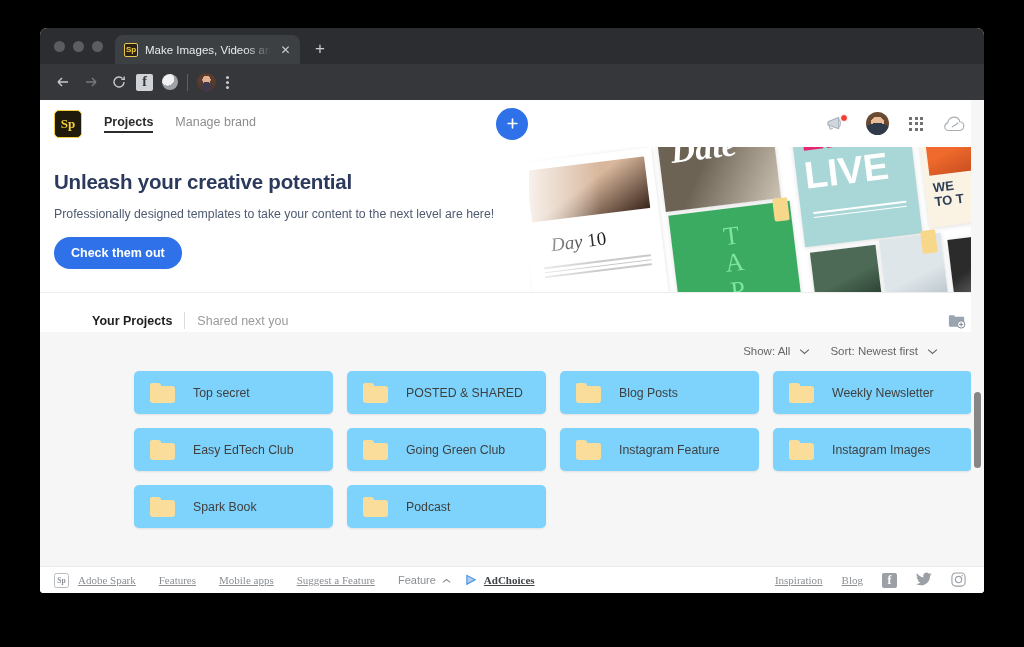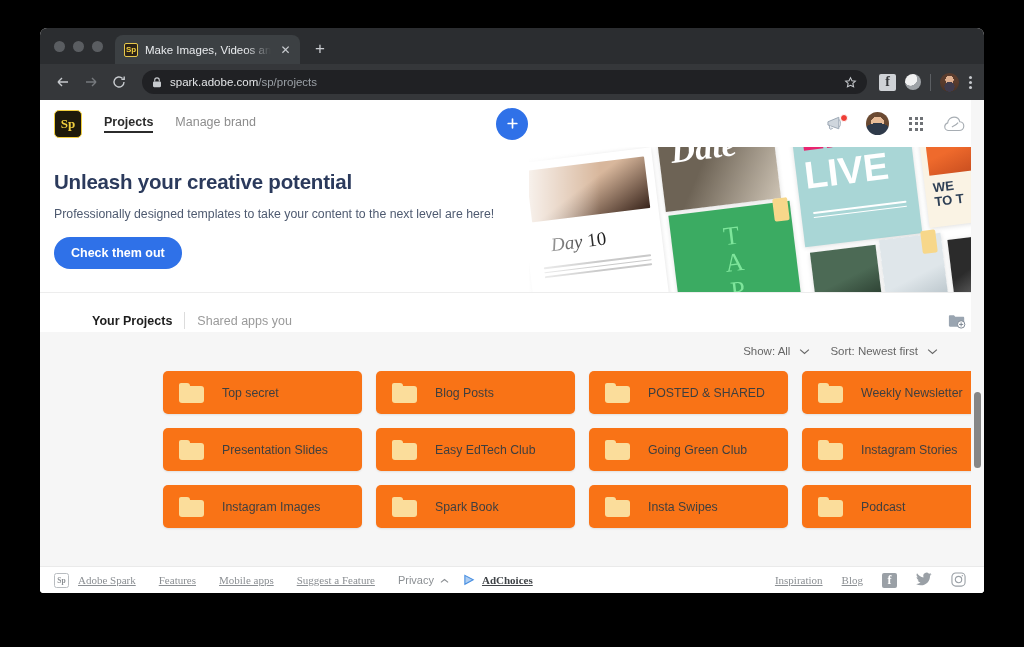--- a/index.html
+++ b/index.html
@@ -293,41 +293,40 @@
   .proj-tabs .ptab.active { color: #1d1d1d; font-weight: bold; padding-left: 0; }
   .ptab-sep { width: 1px; height: 17px; background: #dcdcdc; }
   .newfolder-btn { margin-left: auto; display: flex; align-items: center; }
 
   
   .proj-body {
     background: #f6f6f6;
     height: 232px;
     position: relative;
     overflow: hidden;
-    padding-left: 29px;
   }
   .filters {
     display: flex;
     align-items: center;
     justify-content: flex-end;
     gap: 20px;
     padding: 13px 46px 0 0;
   }
   .filter { display: flex; align-items: center; gap: 9px; font-size: 11.5px; color: #666; }
   .chev { display:flex; }
 
   .folder-grid {
     display: grid;
     grid-template-columns: repeat(4, 199px);
     gap: 14px;
     padding: 14px 0 0 94px;
   }
   .folder-card {
     height: 43px;
-    background: #f97316;
+    background: #7dd3fc;
     border-radius: 5px;
     box-shadow: 0 1px 2px rgba(0,0,0,.09);
     display: flex;
     align-items: center;
     padding-left: 16px;
     gap: 18px;
   }
   .folder-icon { width: 25px; height: 20px; position: relative; flex: none; }
   .folder-icon .tabf {
     position: absolute; left: 0; top: 0;
@@ -424,34 +423,20 @@
     <div class="nav-btn disabled">
       <svg width="16" height="16" viewBox="0 0 16 16" fill="none" stroke="currentColor" stroke-width="1.4">
         <path d="M3 8h10M13 8l-4-4M13 8l-4 4"></path>
       </svg>
     </div>
     <div class="nav-btn">
       <svg width="16" height="16" viewBox="0 0 16 16" fill="none" stroke="currentColor" stroke-width="1.4">
         <path d="M13 8a5 5 0 1 1-1.6-3.7"></path>
         <path d="M13.2 2.4V5.2H10.4"></path>
       </svg>
-    </div>
-    <div class="omnibox">
-      <span class="lock-icon">
-        <svg width="10" height="11" viewBox="0 0 10 11" fill="#c6c9cd">
-          <rect x="1" y="4.6" width="8" height="5.6" rx="1.1"></rect>
-          <path d="M2.7 4.6V3.2a2.3 2.3 0 0 1 4.6 0v1.4" fill="none" stroke="#c6c9cd" stroke-width="1.1"></path>
-        </svg>
-      </span>
-      <span class="url"><span>spark.adobe.com</span><span class="path">/sp/projects</span></span>
-      <span class="omni-star">
-        <svg width="13" height="13" viewBox="0 0 16 16" fill="none" stroke="currentColor" stroke-width="1.3">
-          <path d="M8 2l1.8 3.8 4.2.5-3.1 2.9.9 4.1L8 11.4 4.2 13.3l.9-4.1L2 6.3l4.2-.5z"></path>
-        </svg>
-      </span>
     </div>
     <div class="tb-right">
       <div class="ext-fb">f</div>
       <div class="ext-circle"></div>
       <div class="tb-sep"></div>
       <div class="tb-avatar"></div>
       <div class="tb-menu">
           <i></i>
           <i></i>
           <i></i>
@@ -556,21 +541,21 @@
       <div class="hero-copy">
         <div class="hero-title">Unleash your creative potential</div>
         <div class="hero-sub">Professionally designed templates to take your content to the next level are here!</div>
         <button class="hero-cta">Check them out</button>
       </div>
     </div>
 
     <div class="proj-tabs">
       <span class="ptab active">Your Projects</span>
       <span class="ptab-sep"></span>
-      <span class="ptab">Shared apps you</span>
+      <span class="ptab">Shared next you</span>
       <span class="newfolder-btn">
         <svg width="18" height="16" viewBox="0 0 20 17" fill="none">
           <path d="M1 3.2c0-.7.5-1.2 1.2-1.2h4.4l1.5 1.8h8.7c.7 0 1.2.5 1.2 1.2v8.6c0 .7-.5 1.2-1.2 1.2H2.2c-.7 0-1.2-.5-1.2-1.2z" fill="#9aa5b1"></path>
           <circle cx="14.6" cy="12.3" r="4.1" fill="#fff" stroke="#7d8894" stroke-width="1.1"></circle>
           <path d="M14.6 10v4.6M12.3 12.3h4.6" stroke="#7d8894" stroke-width="1.1"></path>
         </svg>
       </span>
     </div>
 
     <div class="proj-body">
@@ -599,84 +584,70 @@
               <span class="tabf"></span>
               <span class="body"></span>
             </span>
           <span class="folder-name">Top secret</span>
         </div>
         <div class="folder-card">
           <span class="folder-icon">
               <span class="tabf"></span>
               <span class="body"></span>
             </span>
+          <span class="folder-name">POSTED &amp; SHARED</span>
+        </div>
+        <div class="folder-card">
+          <span class="folder-icon">
+              <span class="tabf"></span>
+              <span class="body"></span>
+            </span>
           <span class="folder-name">Blog Posts</span>
         </div>
         <div class="folder-card">
           <span class="folder-icon">
               <span class="tabf"></span>
               <span class="body"></span>
             </span>
-          <span class="folder-name">POSTED &amp; SHARED</span>
-        </div>
-        <div class="folder-card">
-          <span class="folder-icon">
-              <span class="tabf"></span>
-              <span class="body"></span>
-            </span>
           <span class="folder-name">Weekly Newsletter</span>
         </div>
         <div class="folder-card">
           <span class="folder-icon">
               <span class="tabf"></span>
               <span class="body"></span>
             </span>
-          <span class="folder-name">Presentation Slides</span>
-        </div>
-        <div class="folder-card">
-          <span class="folder-icon">
-              <span class="tabf"></span>
-              <span class="body"></span>
-            </span>
           <span class="folder-name">Easy EdTech Club</span>
         </div>
         <div class="folder-card">
           <span class="folder-icon">
               <span class="tabf"></span>
               <span class="body"></span>
             </span>
           <span class="folder-name">Going Green Club</span>
         </div>
         <div class="folder-card">
           <span class="folder-icon">
               <span class="tabf"></span>
               <span class="body"></span>
             </span>
-          <span class="folder-name">Instagram Stories</span>
+          <span class="folder-name">Instagram Feature</span>
         </div>
         <div class="folder-card">
           <span class="folder-icon">
               <span class="tabf"></span>
               <span class="body"></span>
             </span>
           <span class="folder-name">Instagram Images</span>
         </div>
         <div class="folder-card">
           <span class="folder-icon">
               <span class="tabf"></span>
               <span class="body"></span>
             </span>
           <span class="folder-name">Spark Book</span>
-        </div>
-        <div class="folder-card">
-          <span class="folder-icon">
-              <span class="tabf"></span>
-              <span class="body"></span>
-            </span>
-          <span class="folder-name">Insta Swipes</span>
         </div>
         <div class="folder-card">
           <span class="folder-icon">
               <span class="tabf"></span>
               <span class="body"></span>
             </span>
           <span class="folder-name">Podcast</span>
         </div>
       </div>
     </div>
@@ -685,21 +656,21 @@
       <div class="pg-thumb" style="top:292px; height:76px;"></div>
     </div>
 
     <div class="app-footer">
       <span class="ft-logo">Sp</span>
       <a class="ft-link" href="#">Adobe Spark</a>
       <a class="ft-link" href="#">Features</a>
       <a class="ft-link" href="#">Mobile apps</a>
       <a class="ft-link" href="#">Suggest a Feature</a>
       <span class="ft-privacy">
-        <span>Privacy</span>
+        <span>Feature</span>
         <span>
           <svg width="9" height="6" viewBox="0 0 10 6" fill="none" stroke="#8b8f93" stroke-width="1.2">
               <path d="M1 4.6 5 1.3l4 3.3"></path>
             </svg>
         </span>
       </span>
       <span class="adchoice-ico">
         <svg width="13" height="12" viewBox="0 0 14 13" fill="none">
           <path d="M2 1.5 11 6.3 2 11.1z" fill="#4a90e2"></path>
           <path d="M2 1.5 11 6.3 2 11.1z" fill="#fff" fill-opacity=".55"></path>

